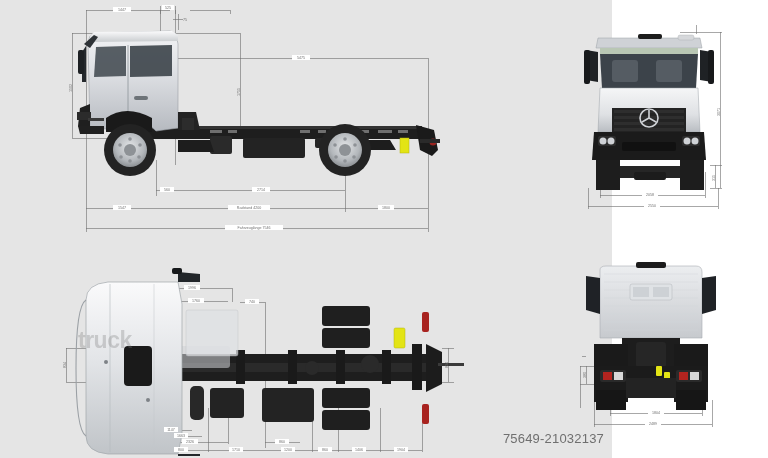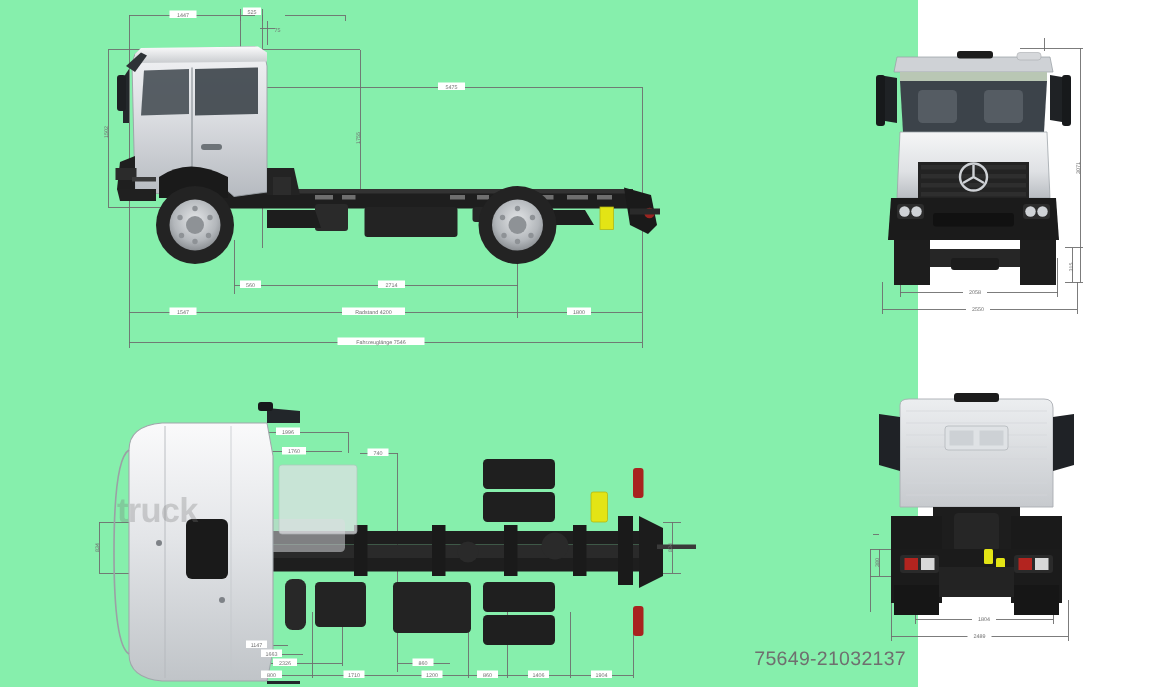--- a/index.html
+++ b/index.html
@@ -14,21 +14,21 @@
     position: relative;
     overflow: hidden;
     font-family: "Liberation Sans", sans-serif;
     color: #555;
   }
   #sheet {
     position: absolute;
     left: 0; top: 0;
     width: 612px;
     height: 458px;
-    background: #86efac;
+    background: #e5e5e5;
   }
   .view {
     position: absolute;
   }
   .view svg { display: block; }
 
   #watermark-id {
     position: absolute;
     right: 8px;
     bottom: 12px;

